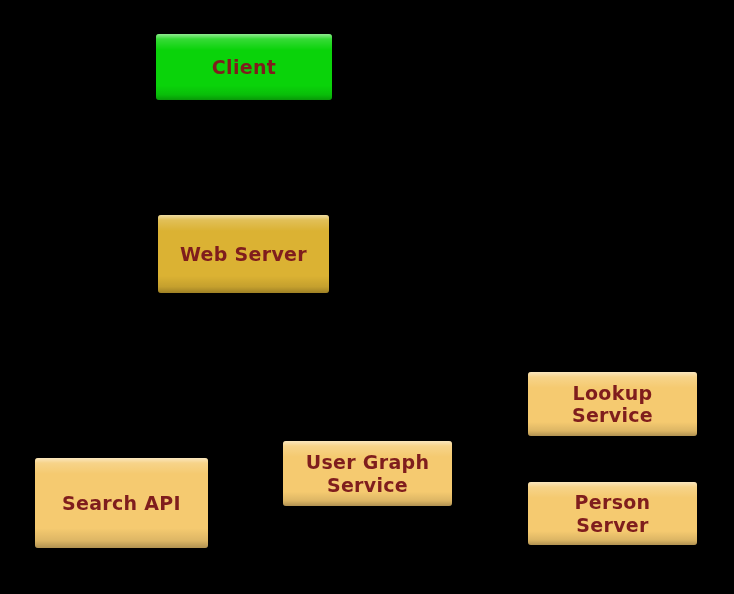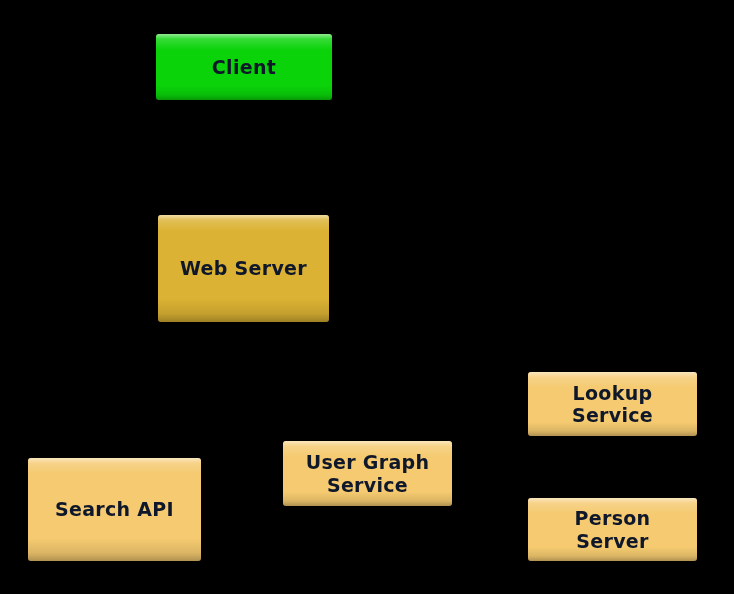--- a/index.html
+++ b/index.html
@@ -16,21 +16,21 @@
     font-family: "DejaVu Sans", "Liberation Sans", sans-serif;
   }
   .node {
     position: absolute;
     display: flex;
     align-items: center;
     justify-content: center;
     text-align: center;
     border-radius: 3px;
     box-shadow: -3px 6px 10px rgba(0,0,0,0.65);
-    color: #0f172a;
+    color: #7f1d1d;
     font-weight: 700;
     font-size: 19px;
     line-height: 1.18;
     letter-spacing: 0.3px;
   }
   
   .node::before {
     content: "";
     position: absolute;
     inset: 0;
@@ -46,22 +46,22 @@
       rgba(0,0,0,0.28) 100%
     );
   }
   .node .label {
     position: relative;
     z-index: 1;
     padding: 2px 6px;
   }
   
   #node-client             { left: 156px; top: 34px;  width: 176px; height: 66px; }
-  #node-web-server         { left: 158px; top: 215px; width: 171px; height: 107px; text-align: center; }
-  #node-search-api         { left: 28px;  top: 458px; width: 173px; height: 103px; }
+  #node-web-server         { left: 158px; top: 215px; width: 171px; height: 78px; text-align: center; }
+  #node-search-api         { left: 35px;  top: 458px; width: 173px; height: 90px; }
   #node-user-graph-service { left: 283px; top: 422px; width: 169px; height: 65px; margin-top: 19px; }
   #node-lookup-service     { left: 528px; top: 372px; width: 169px; height: 64px; align-items: center; }
   #node-person-server      { left: 528px; top: 482px; width: 169px; height: 63px; }
 </style>
 </head>
 <body>
 
 <div class="canvas">
 
   <div class="node" id="node-client" style="background-color: rgb(10, 211, 10);">
@@ -77,17 +77,17 @@
   </div>
 
   <div class="node" id="node-user-graph-service" style="background-color: rgb(245, 202, 112);">
     <span class="label">User Graph<br>Service</span>
   </div>
 
   <div class="node" id="node-lookup-service" style="background-color: rgb(245, 202, 112);">
     <span class="label">Lookup<br>Service</span>
   </div>
 
-  <div class="node" id="node-person-server" style="background-color: rgb(245, 202, 112); margin-top: 16px;">
+  <div class="node" id="node-person-server" style="background-color: rgb(245, 202, 112);">
     <span class="label">Person<br>Server</span>
   </div>
 
 </div>
 
 </body></html>

